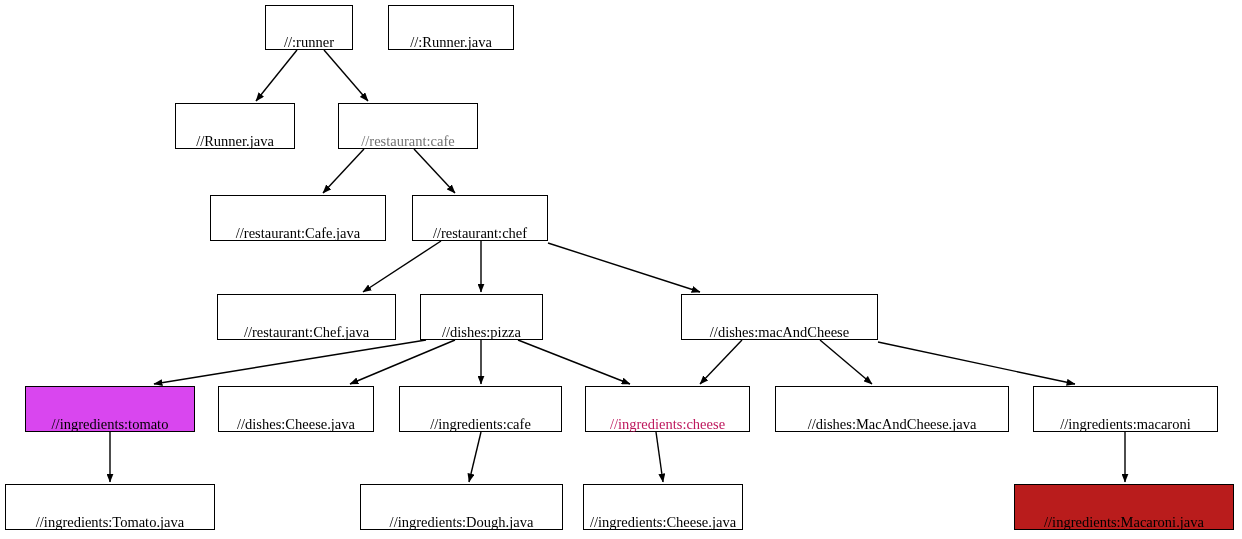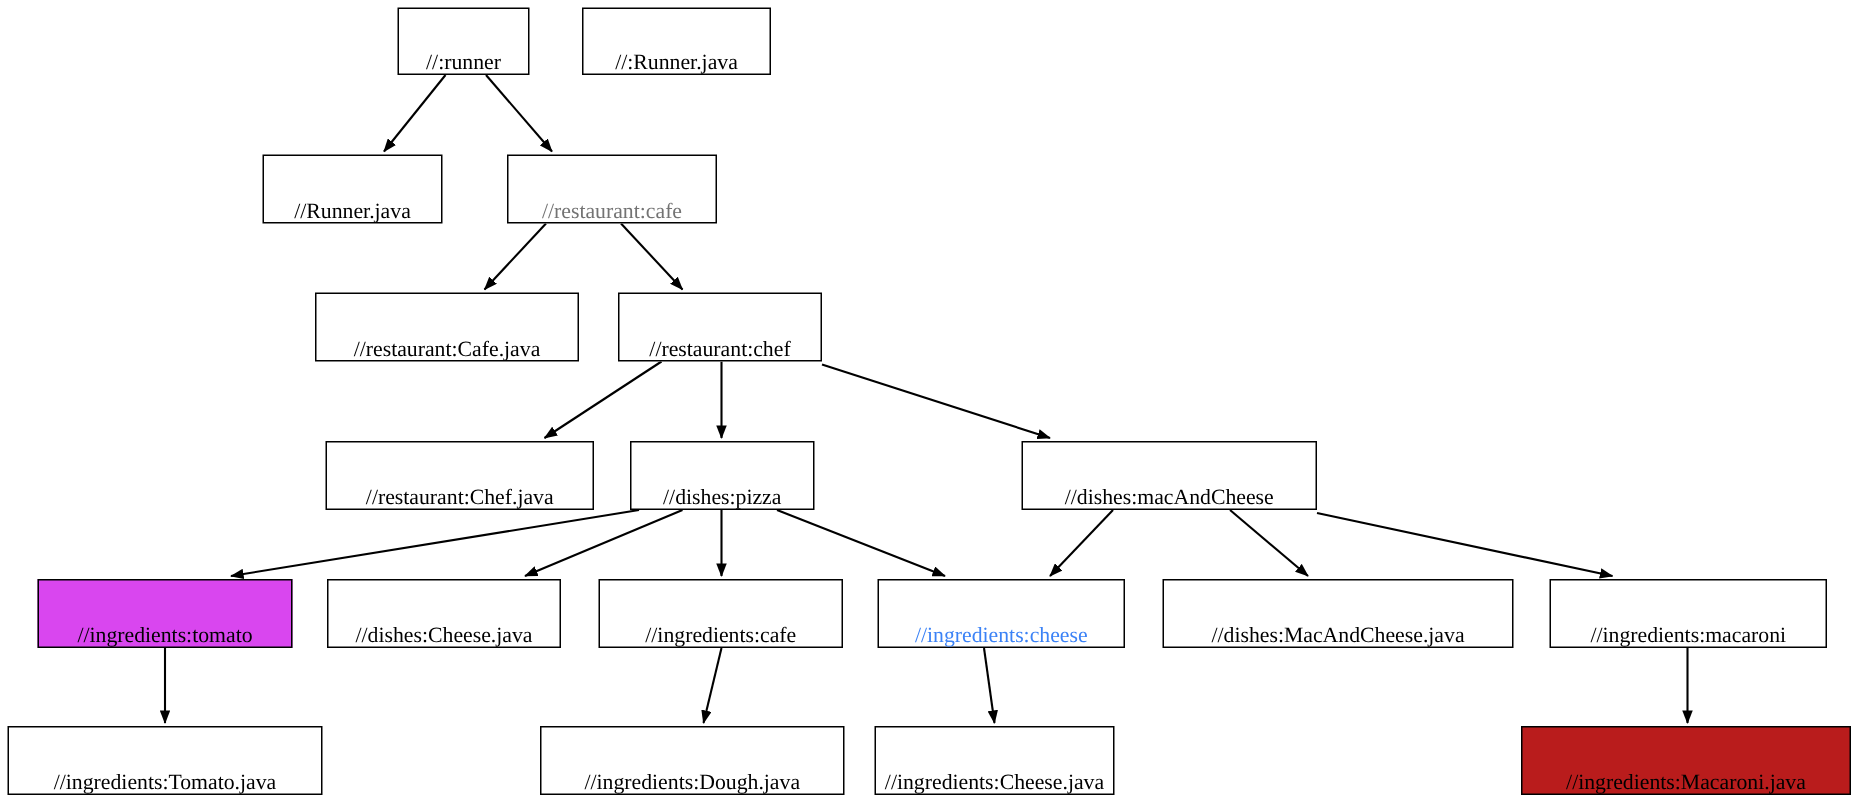--- a/index.html
+++ b/index.html
@@ -107,21 +107,21 @@
       </div>
       <div class="node" style="left: 25px; top: 386px; width: 170px; height: 46px; border-color: rgb(0, 0, 0); background: #d946ef; color: rgb(0, 0, 0);">
         <span class="node-label">//ingredients:tomato</span>
       </div>
       <div class="node" style="left: 218px; top: 386px; width: 156px; height: 46px; border-color: rgb(0, 0, 0); background: rgb(255, 255, 255); color: rgb(0, 0, 0);">
         <span class="node-label">//dishes:Cheese.java</span>
       </div>
       <div class="node" style="left: 399px; top: 386px; width: 163px; height: 46px; border-color: rgb(0, 0, 0); background: rgb(255, 255, 255); color: rgb(0, 0, 0);">
         <span class="node-label">//ingredients:cafe</span>
       </div>
-      <div class="node" style="left: 585px; top: 386px; width: 165px; height: 46px; border-color: rgb(0, 0, 0); background: rgb(255, 255, 255); color: #3b82f6;">
+      <div class="node" style="left: 585px; top: 386px; width: 165px; height: 46px; border-color: rgb(0, 0, 0); background: rgb(255, 255, 255); color: #be185d;">
         <span class="node-label">//ingredients:cheese</span>
       </div>
       <div class="node" style="left: 775px; top: 386px; width: 234px; height: 46px; border-color: rgb(0, 0, 0); background: rgb(255, 255, 255); color: rgb(0, 0, 0);">
         <span class="node-label">//dishes:MacAndCheese.java</span>
       </div>
       <div class="node" style="left: 1033px; top: 386px; width: 185px; height: 46px; border-color: rgb(0, 0, 0); background: rgb(255, 255, 255); color: rgb(0, 0, 0);">
         <span class="node-label">//ingredients:macaroni</span>
       </div>
       <div class="node" style="left: 5px; top: 484px; width: 210px; height: 46px; border-color: rgb(0, 0, 0); background: rgb(255, 255, 255); color: rgb(0, 0, 0);">
         <span class="node-label">//ingredients:Tomato.java</span>

